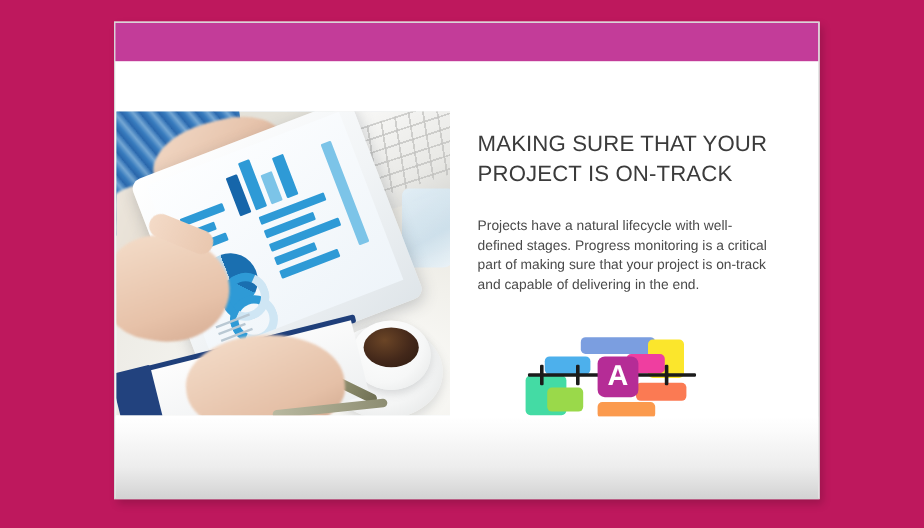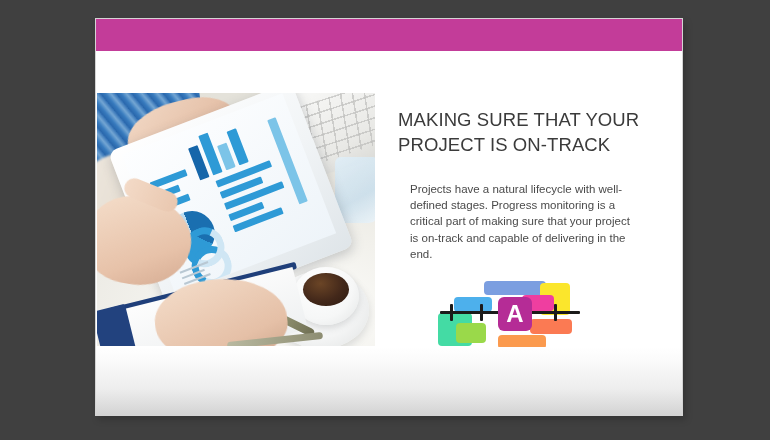--- a/index.html
+++ b/index.html
@@ -9,21 +9,21 @@
     height: 440px;
     background: #ffffff;
     font-family: "Liberation Sans", sans-serif;
     overflow: hidden;
   }
 
   #stage {
     position: relative;
     width: 770px;
     height: 440px;
-    background: #404040;
+    background: #be185d;
   }
 
   
   #slide {
     position: absolute;
     left: 95px;
     top: 18px;
     width: 588px;
     height: 398px;
     background: #ffffff;
@@ -243,21 +243,21 @@
     line-height: 25px;
     color: #3b3b3b;
     letter-spacing: 0.1px;
     margin: 0 0 24px 0;
     font-weight: normal;
   }
   #slide-body {
     font-size: 11.5px;
     line-height: 16.2px;
     color: #4a4a4a;
-    margin: 12px;
+    margin: 0;
     max-width: 244px;
   }
 
   
   #gantt {
     position: absolute;
     left: 340px;
     top: 252px;
     width: 148px;
     height: 82px;

